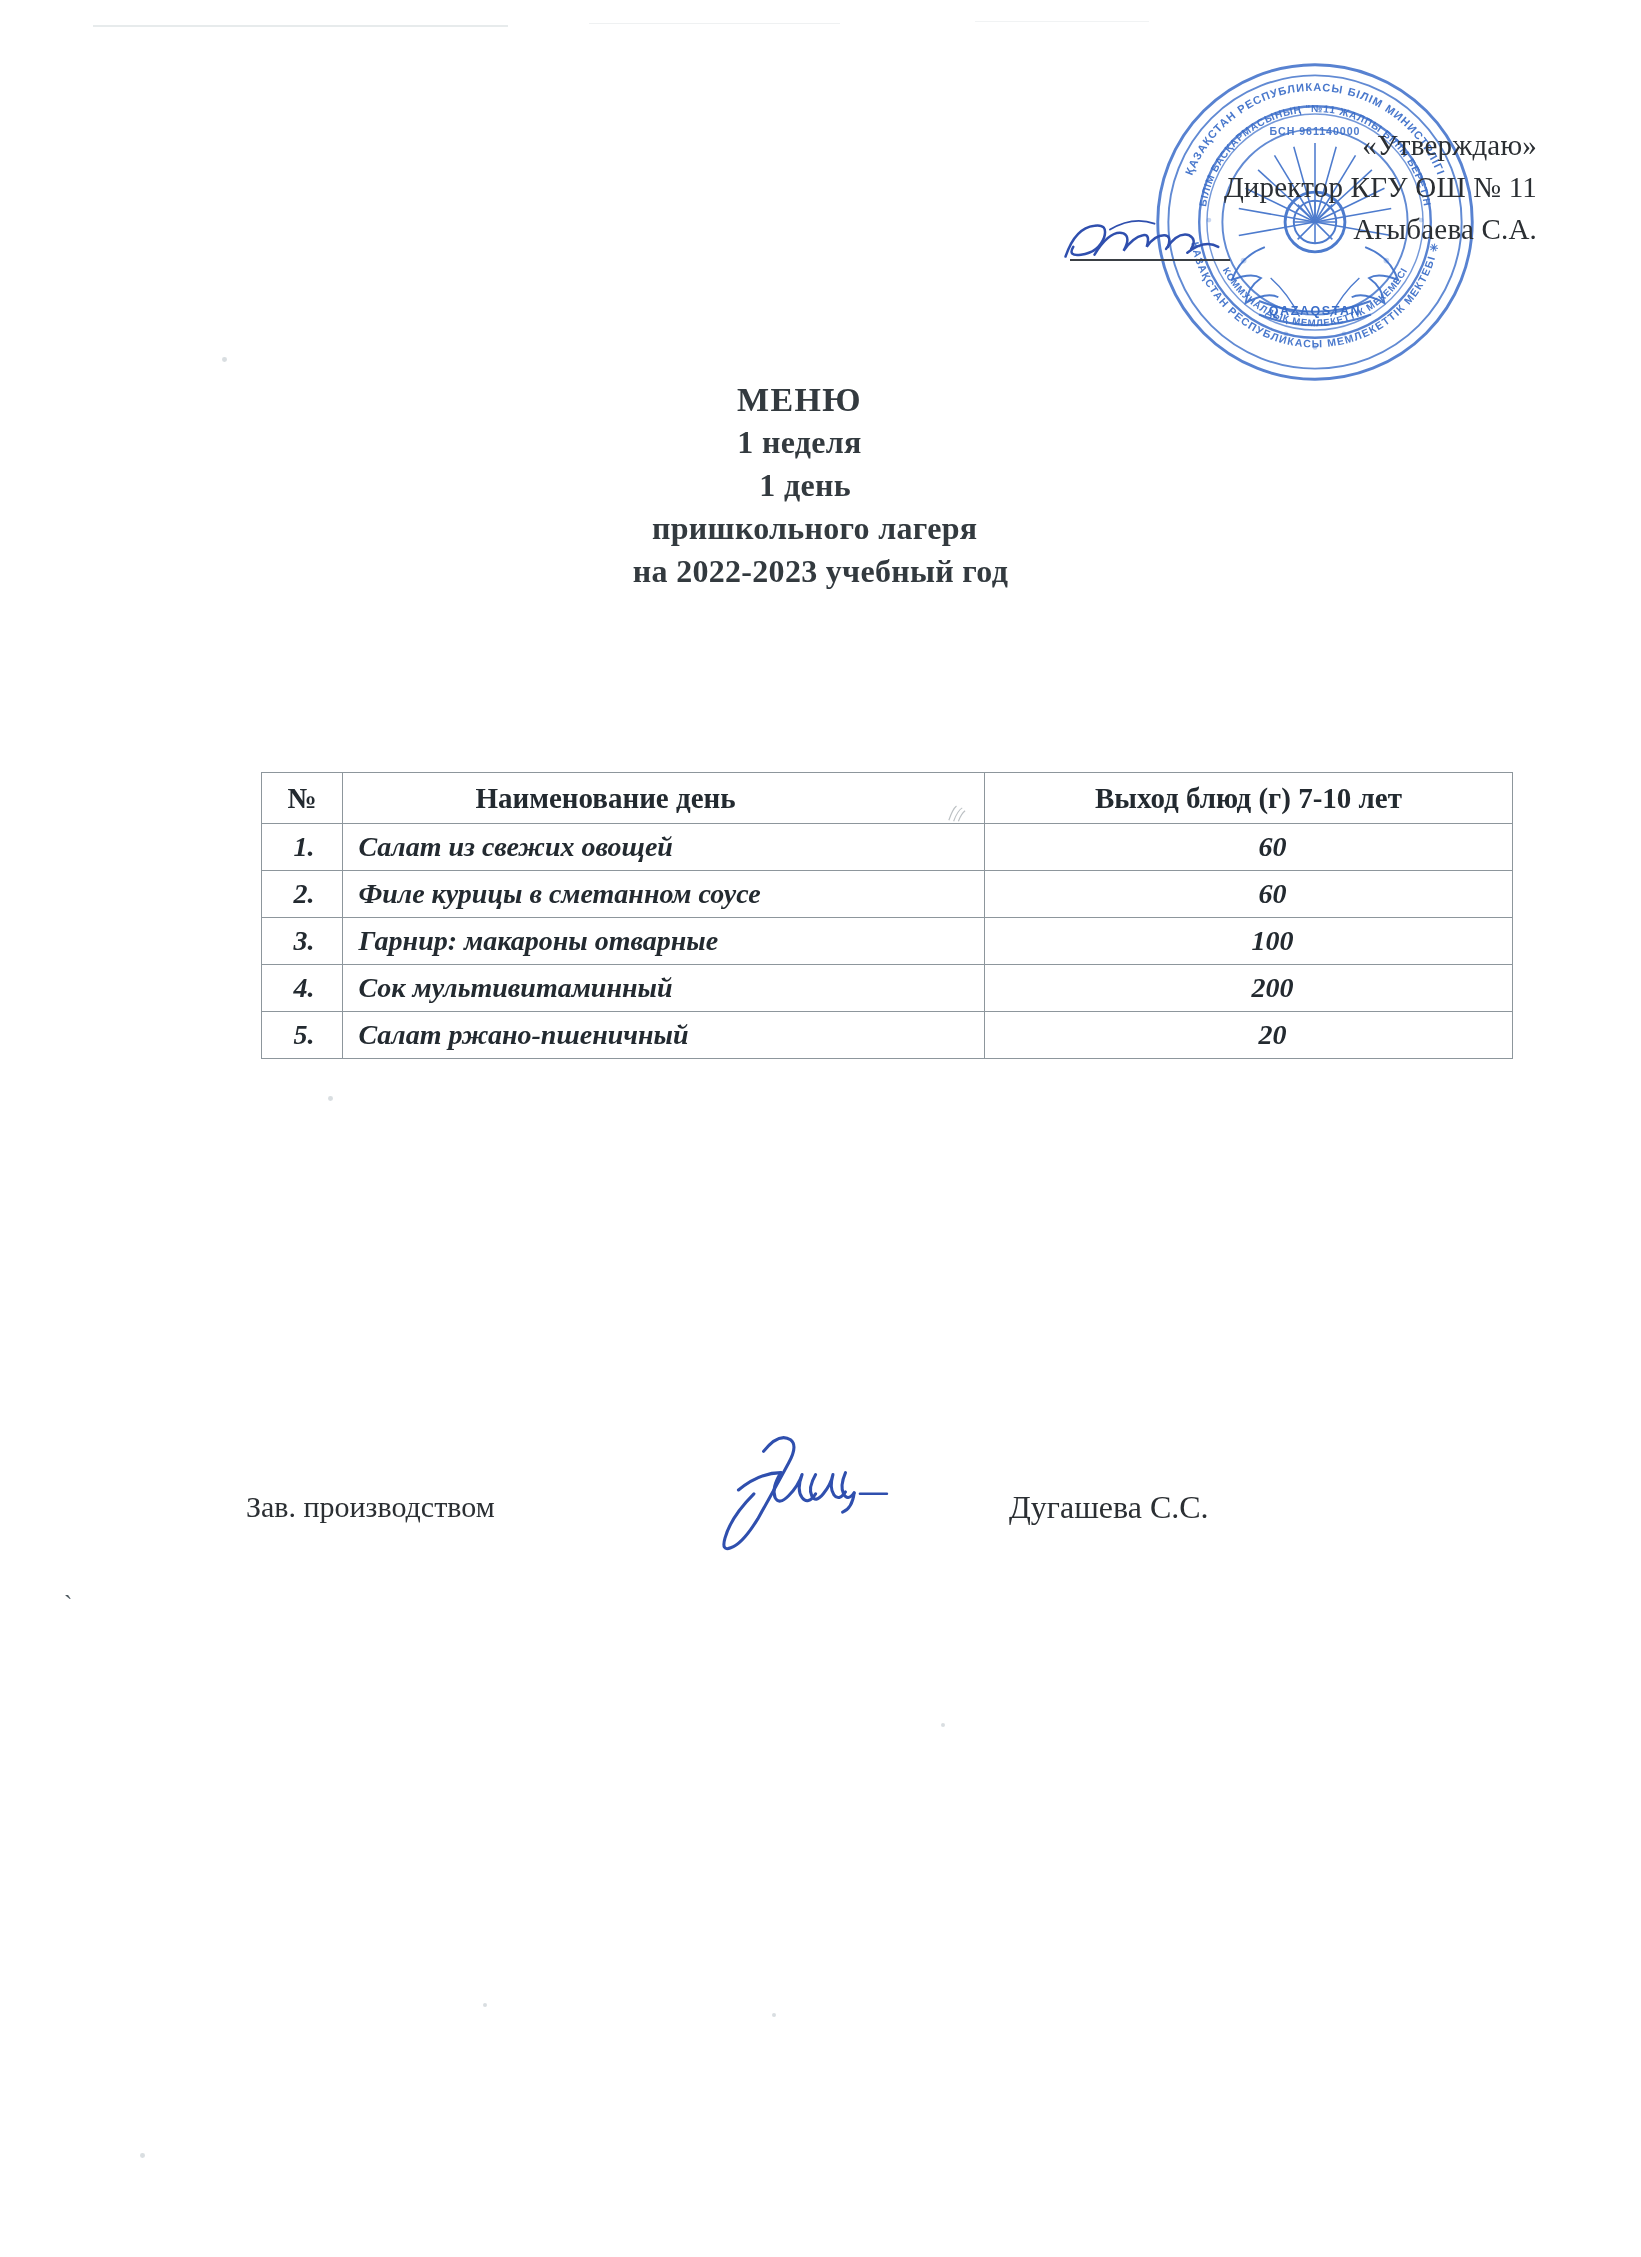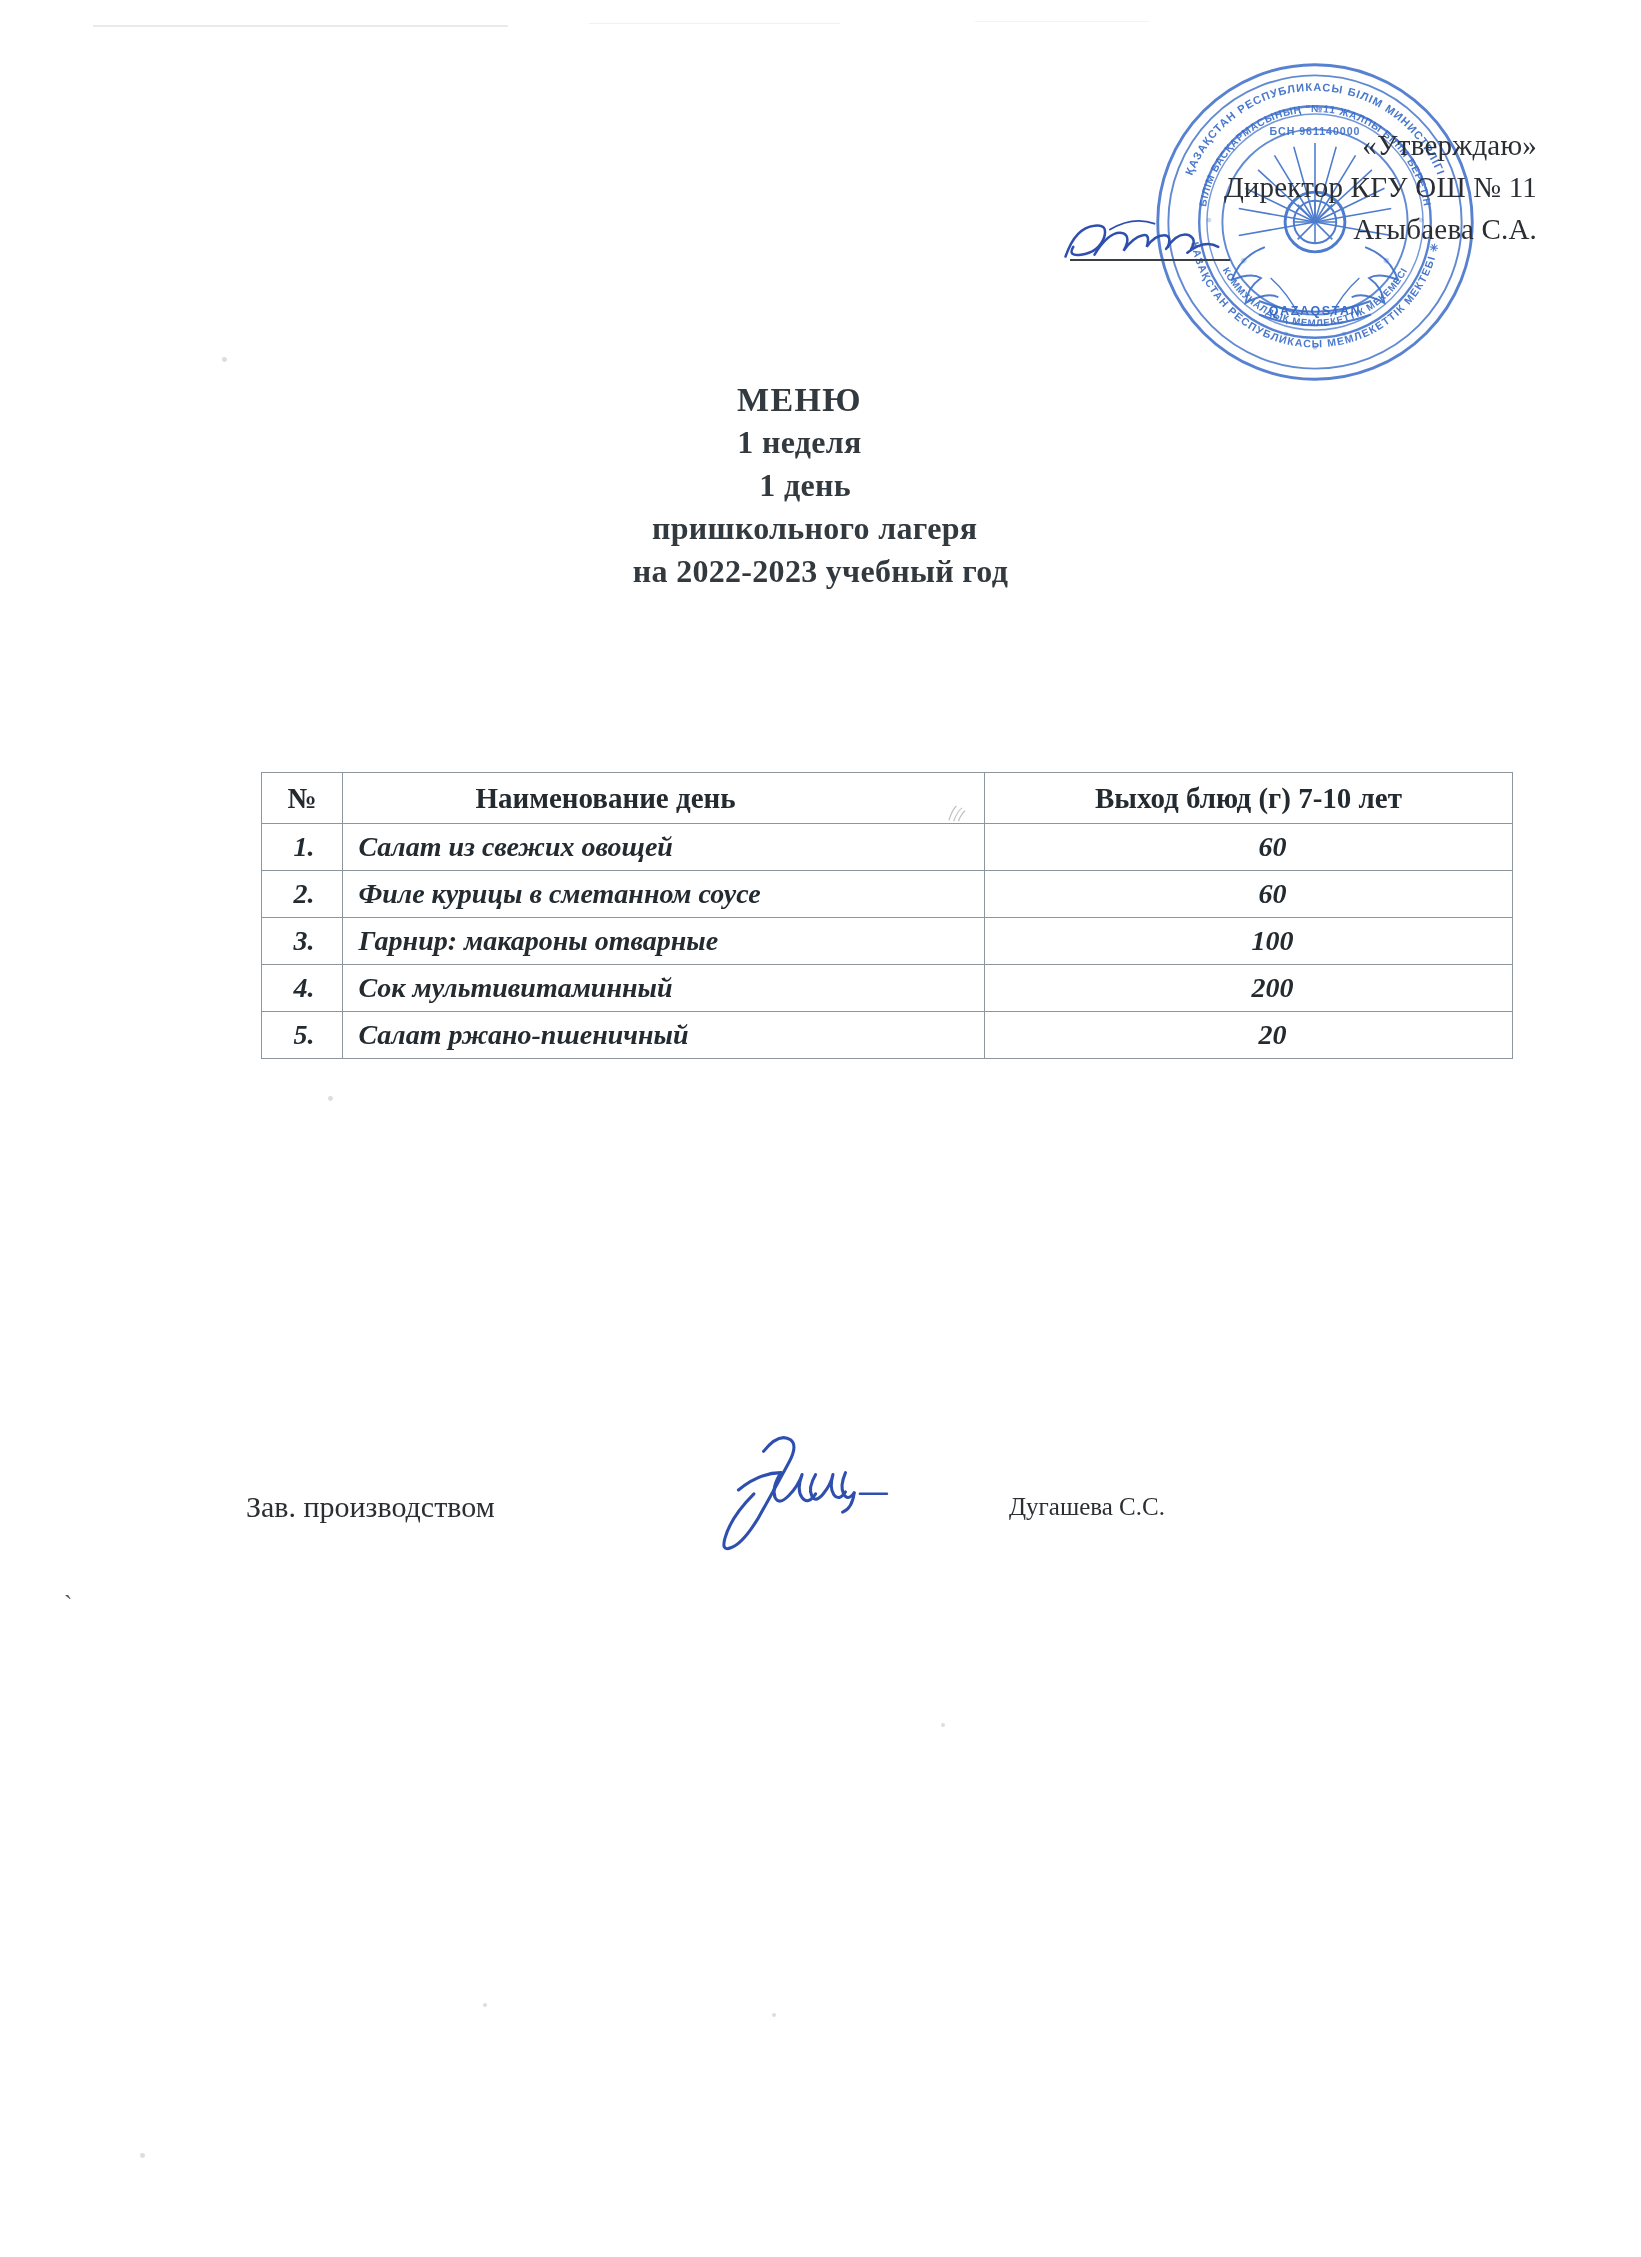--- a/index.html
+++ b/index.html
@@ -176,21 +176,21 @@
     top: 0;
     font-size: 30px;
     line-height: 42px;
     color: #2b2f33;
     white-space: nowrap;
   }
   .sig-name {
     position: absolute;
     left: 763px;
     top: 0;
-    font-size: 25px;
+    font-size: 32px;
     line-height: 42px;
     color: #2b2f33;
     white-space: nowrap;
   }
   .sig-mark {
     position: absolute;
     pointer-events: none;
   }
   .sig-row.r1 .sig-mark { left: 425px; top: -60px; }
   .sig-row.r2 .sig-mark { left: 459px; top: -35px; }

